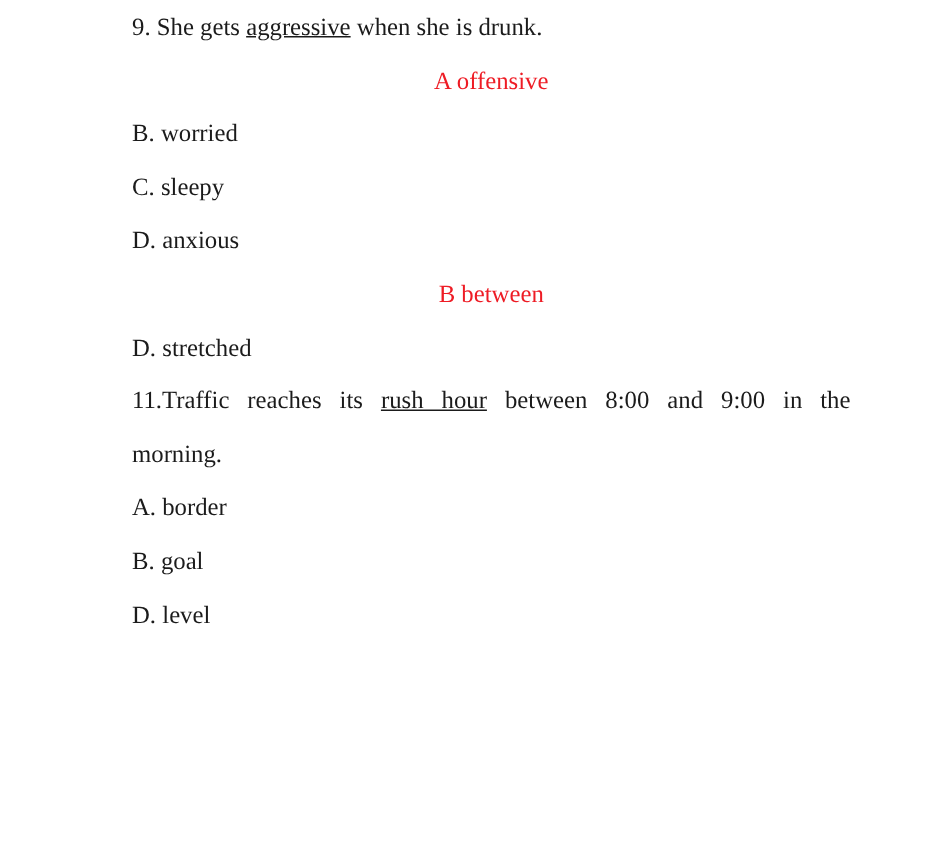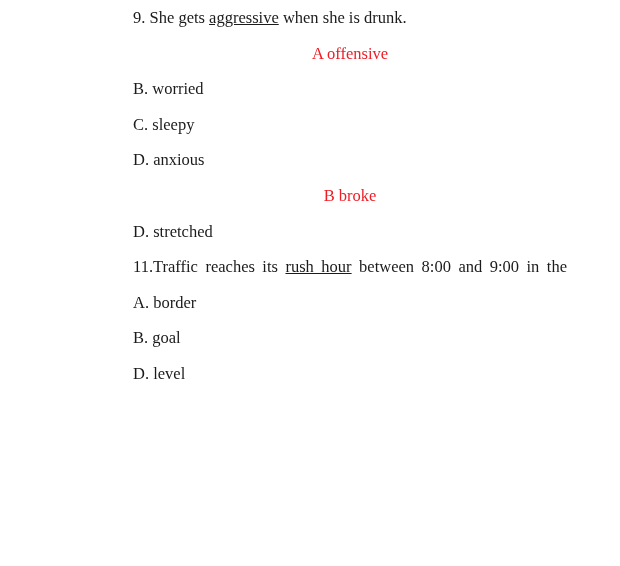--- a/index.html
+++ b/index.html
@@ -21,21 +21,20 @@
     padding-left: 88px;
     padding-right: 53px;
     font-family: "Liberation Serif", "DejaVu Serif", serif;
     font-size: 16.5px;
     color: var(--fg);
   }
   .line {
     line-height: 35.6px;
     height: 35.6px;
     white-space: pre-wrap;
-    margin-left: 45px;
   }
   .justify {
     text-align: justify;
     text-align-last: justify;
   }
   .u { text-decoration: underline; }
   .answer {
     color: var(--answer);
     font-weight: 400;
     text-align: center;
@@ -45,21 +44,22 @@
 <body>
 
 <div class="doc">
 
   <div class="line"><span>9. She gets </span><span class="u">aggressive</span><span> when she is drunk.</span></div>
   <div class="line answer">A offensive</div>
   <div class="line">B. worried</div>
   <div class="line">C. sleepy</div>
   <div class="line">D. anxious</div>
 
-  <div class="line answer">B broke</div>
+  <div class="line answer">B between</div>
   <div class="line">D. stretched</div>
 
   <div class="line justify"><span>11.Traffic reaches its </span><span class="u">rush hour</span><span> between 8:00 and 9:00 in the</span></div>
+  <div class="line">morning.</div>
   <div class="line">A. border</div>
   <div class="line">B. goal</div>
   <div class="line">D. level</div>
 
 </div>
 
 </body></html>

